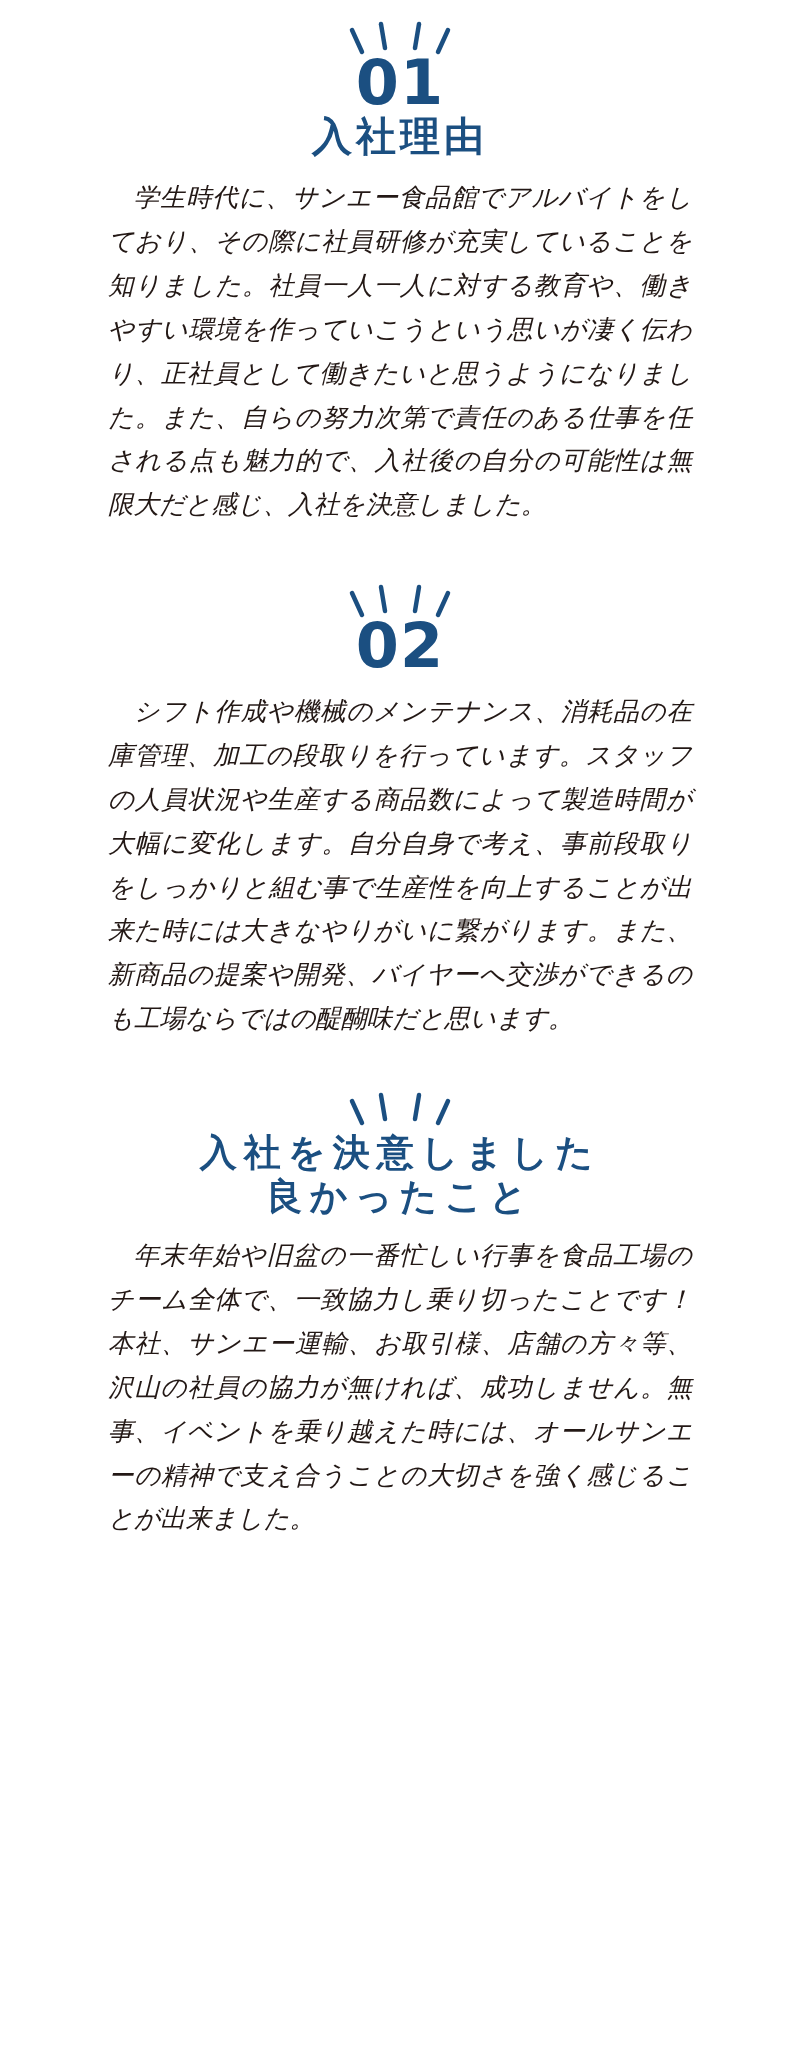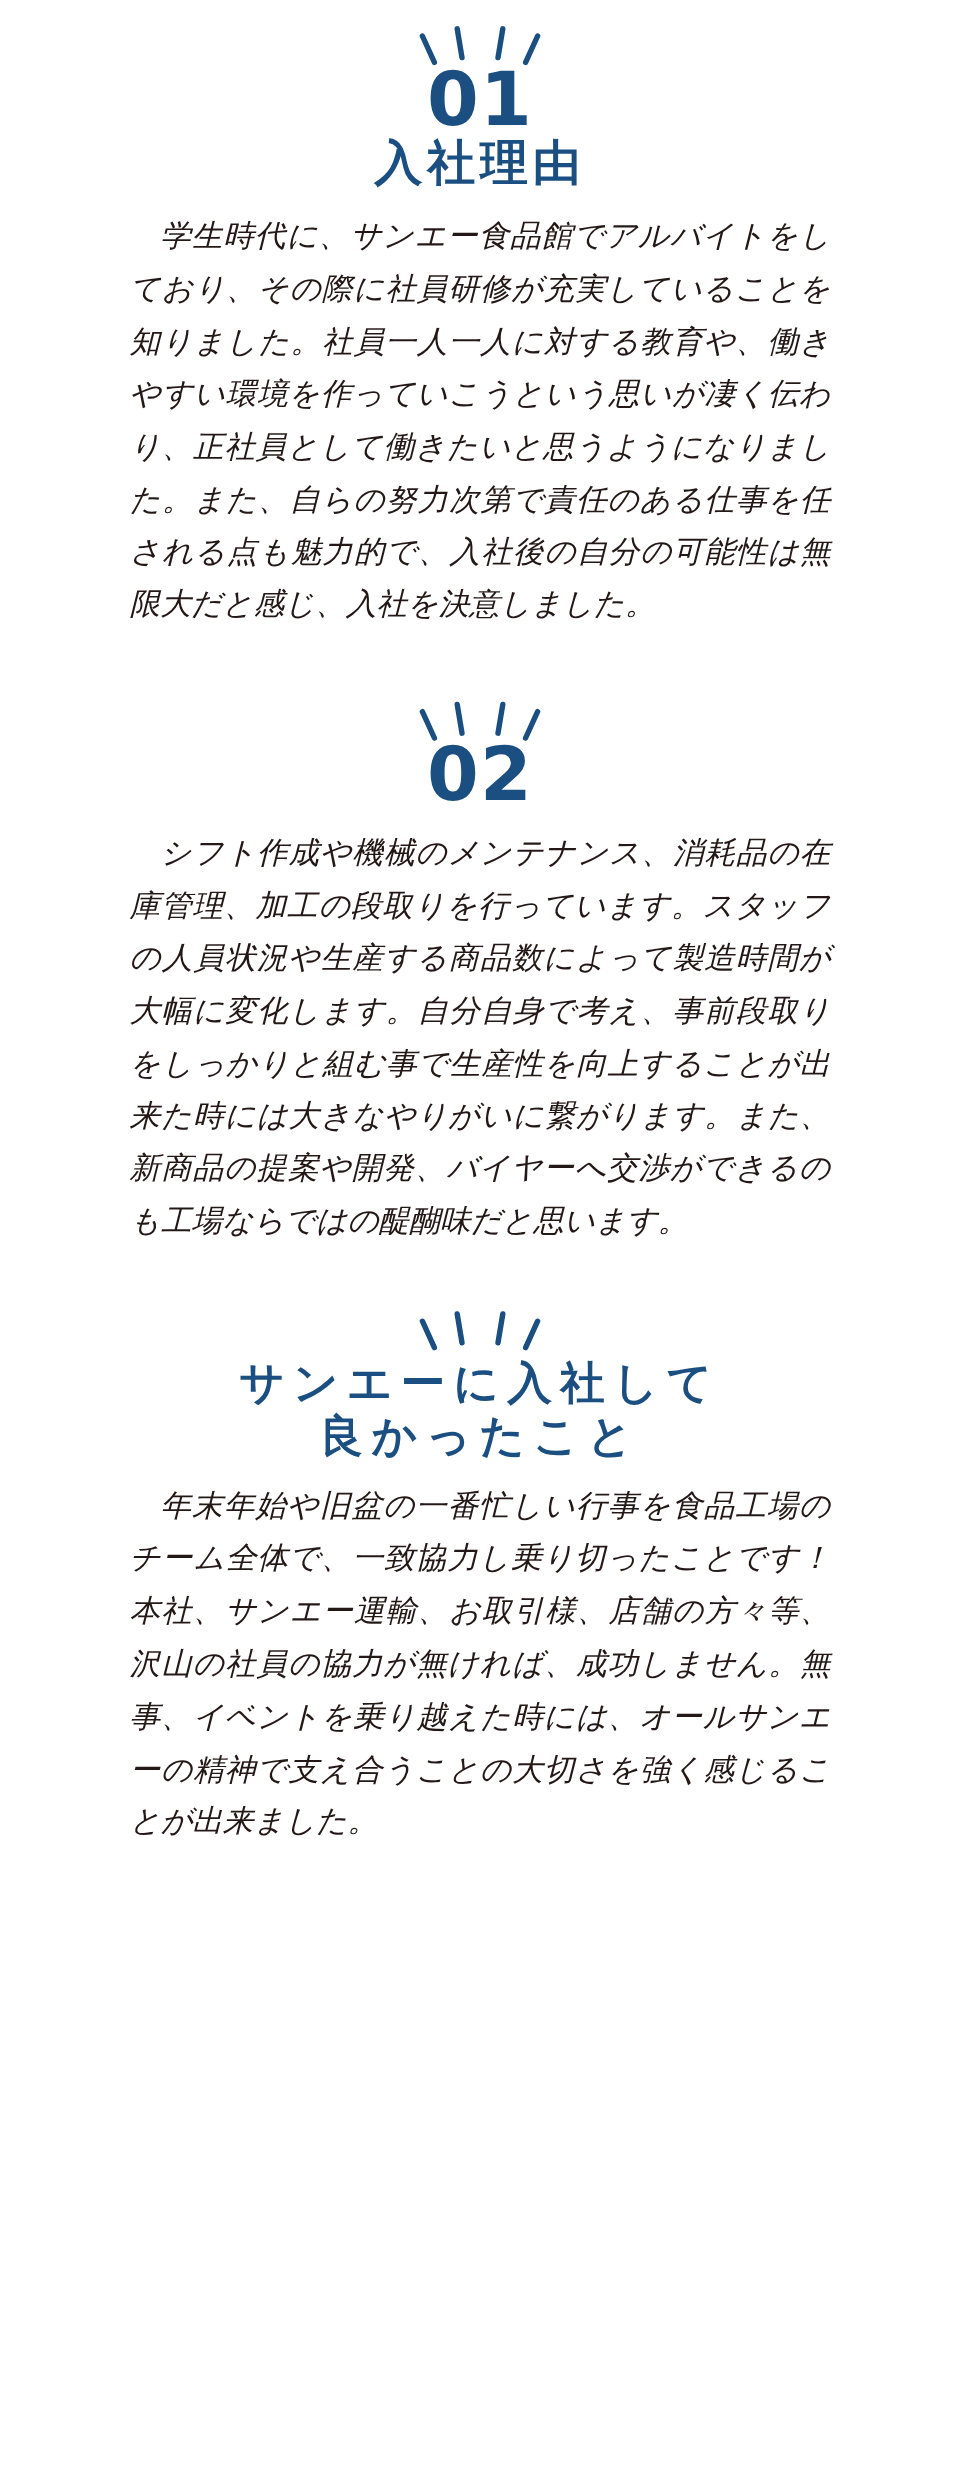--- a/index.html
+++ b/index.html
@@ -118,19 +118,19 @@
   <div class="section">
     <div class="section-head">
       <svg class="sparkle" viewBox="0 0 120 40" aria-hidden="true">
         <g stroke="#1b4f81" stroke-width="4.5" stroke-linecap="round">
           <line x1="22" y1="34" x2="12" y2="12"></line>
           <line x1="45" y1="30" x2="41" y2="6"></line>
           <line x1="75" y1="30" x2="79" y2="6"></line>
           <line x1="98" y1="34" x2="108" y2="12"></line>
         </g>
       </svg>
-      <div class="sec-title wide">サンエーに入社して
+      <div class="sec-title wide">入社を決意しました
 良かったこと</div>
     </div>
     <p class="body-text">年末年始や旧盆の一番忙しい行事を食品工場のチーム全体で、一致協力し乗り切ったことです！本社、サンエー運輸、お取引様、店舗の方々等、沢山の社員の協力が無ければ、成功しません。無事、イベントを乗り越えた時には、オールサンエーの精神で支え合うことの大切さを強く感じることが出来ました。</p>
   </div>
 
 </div>
 
 </body></html>

